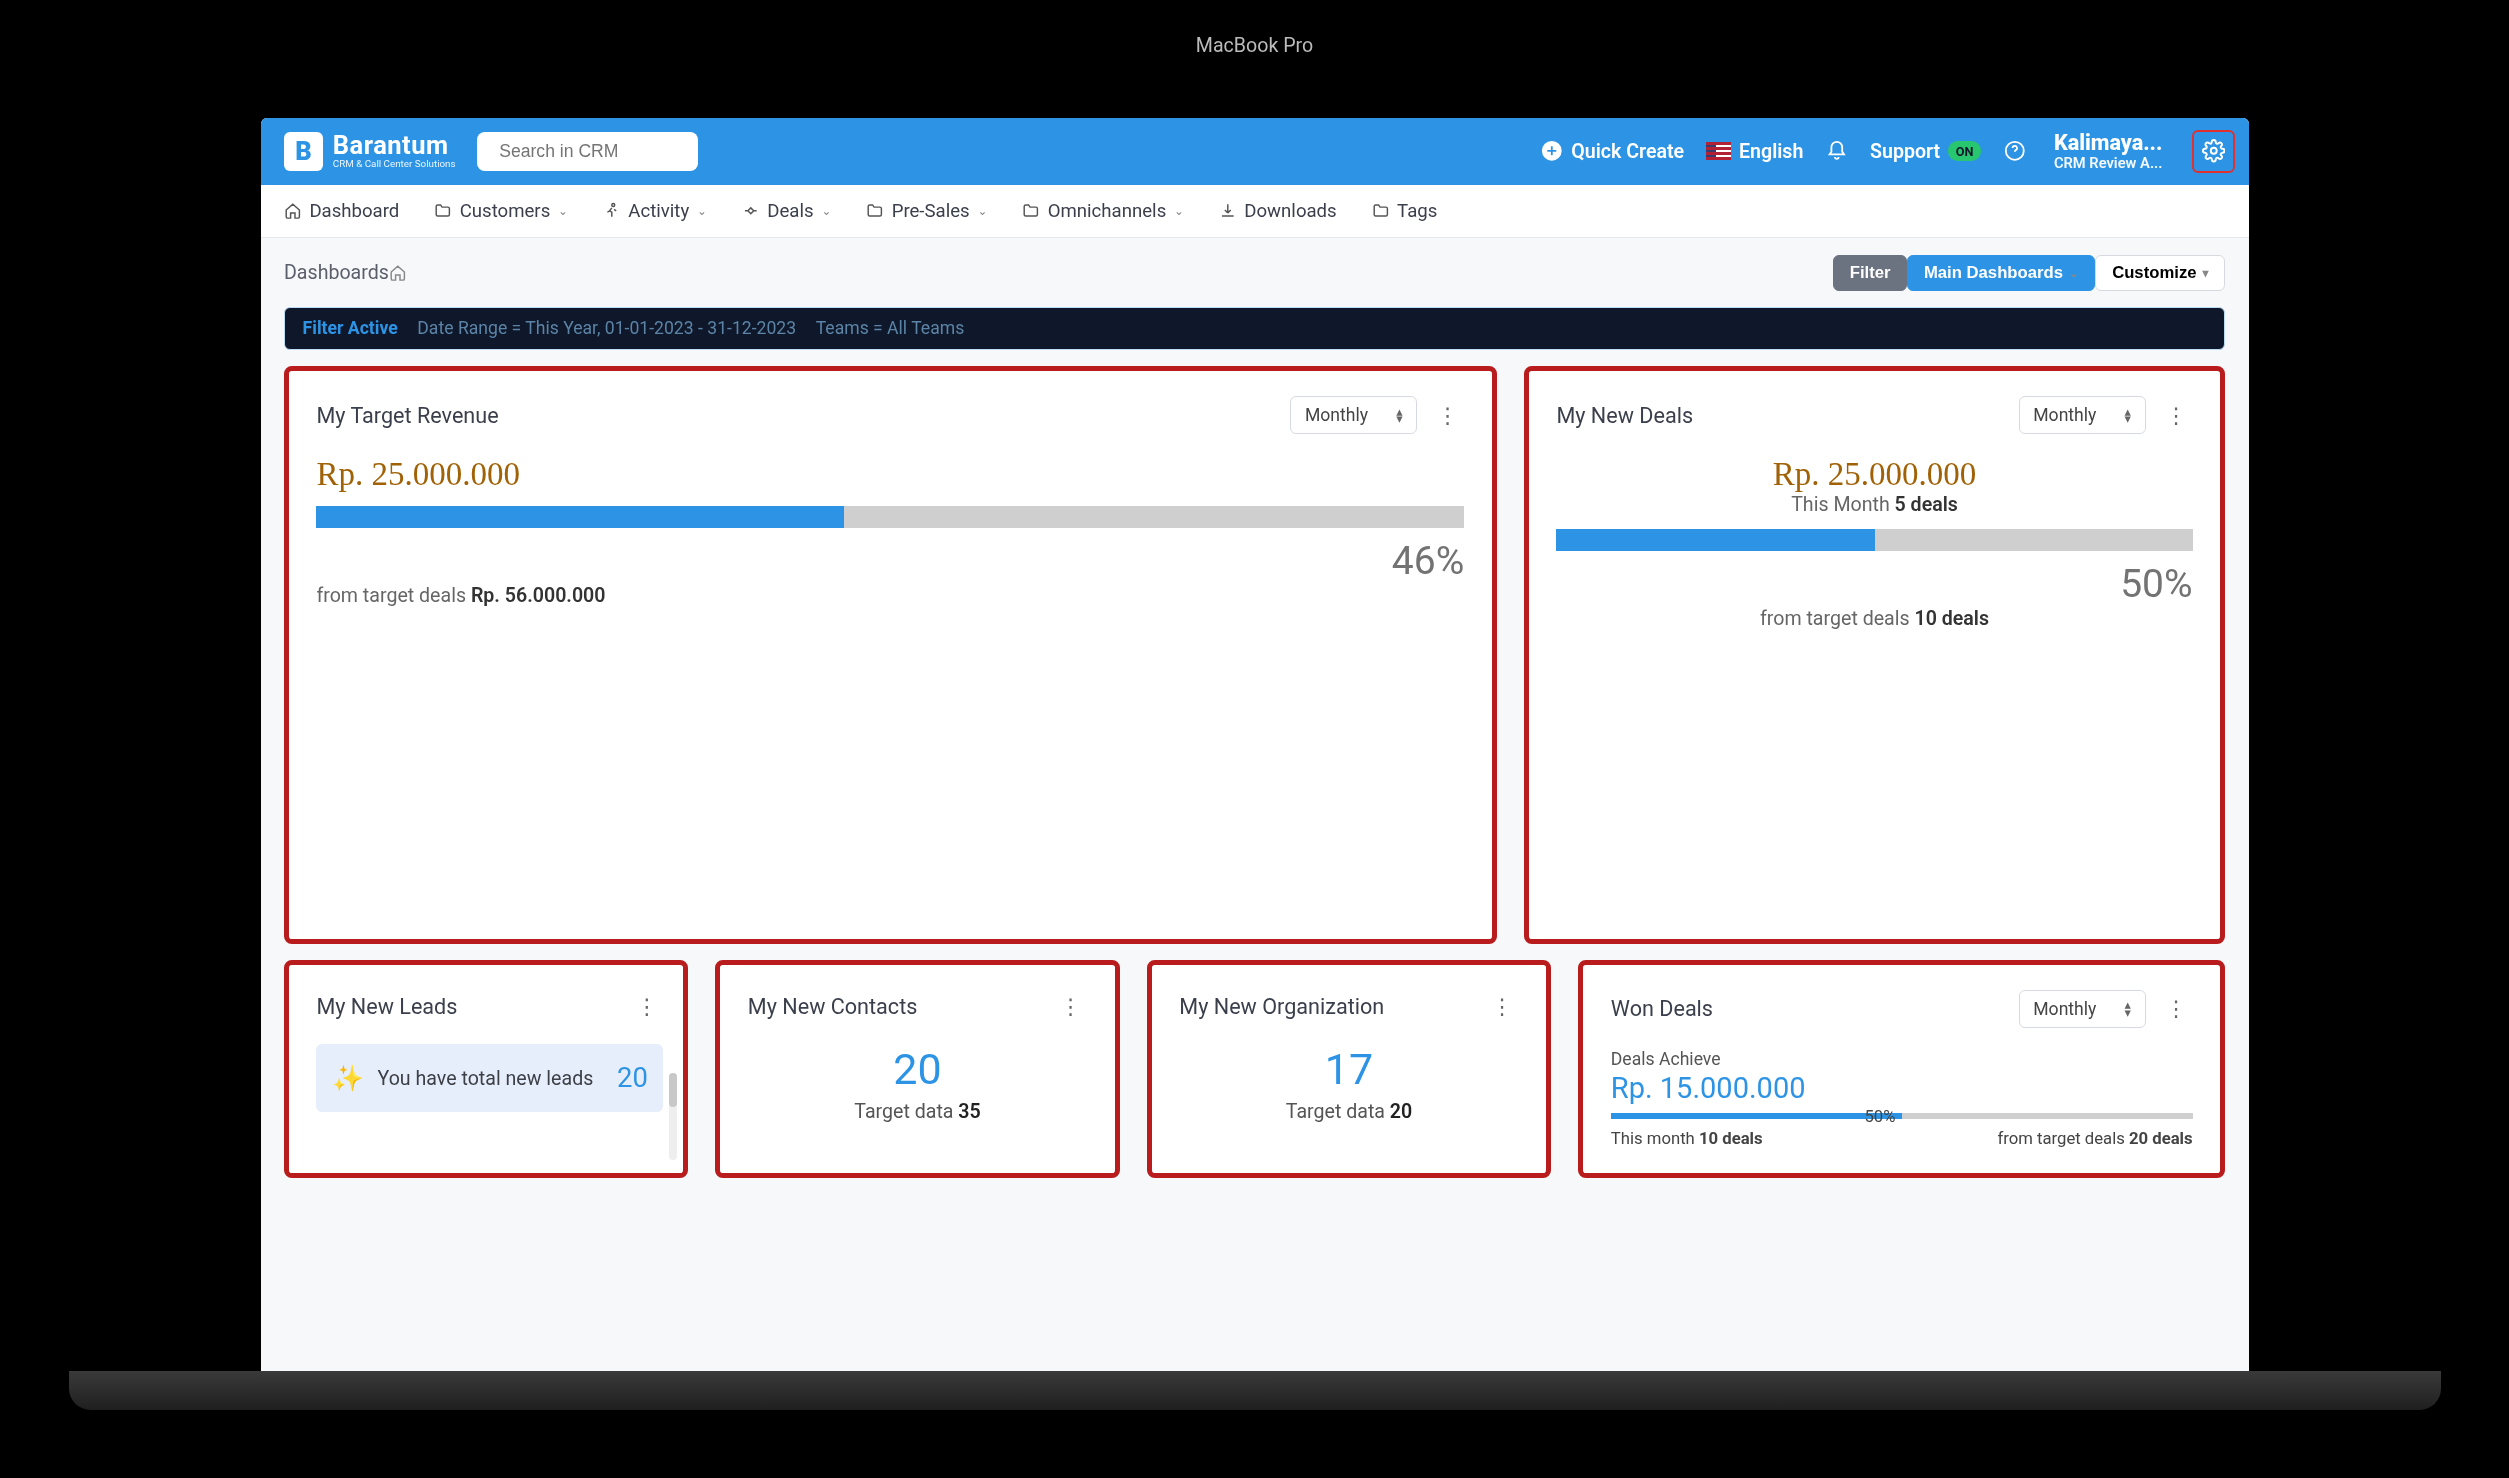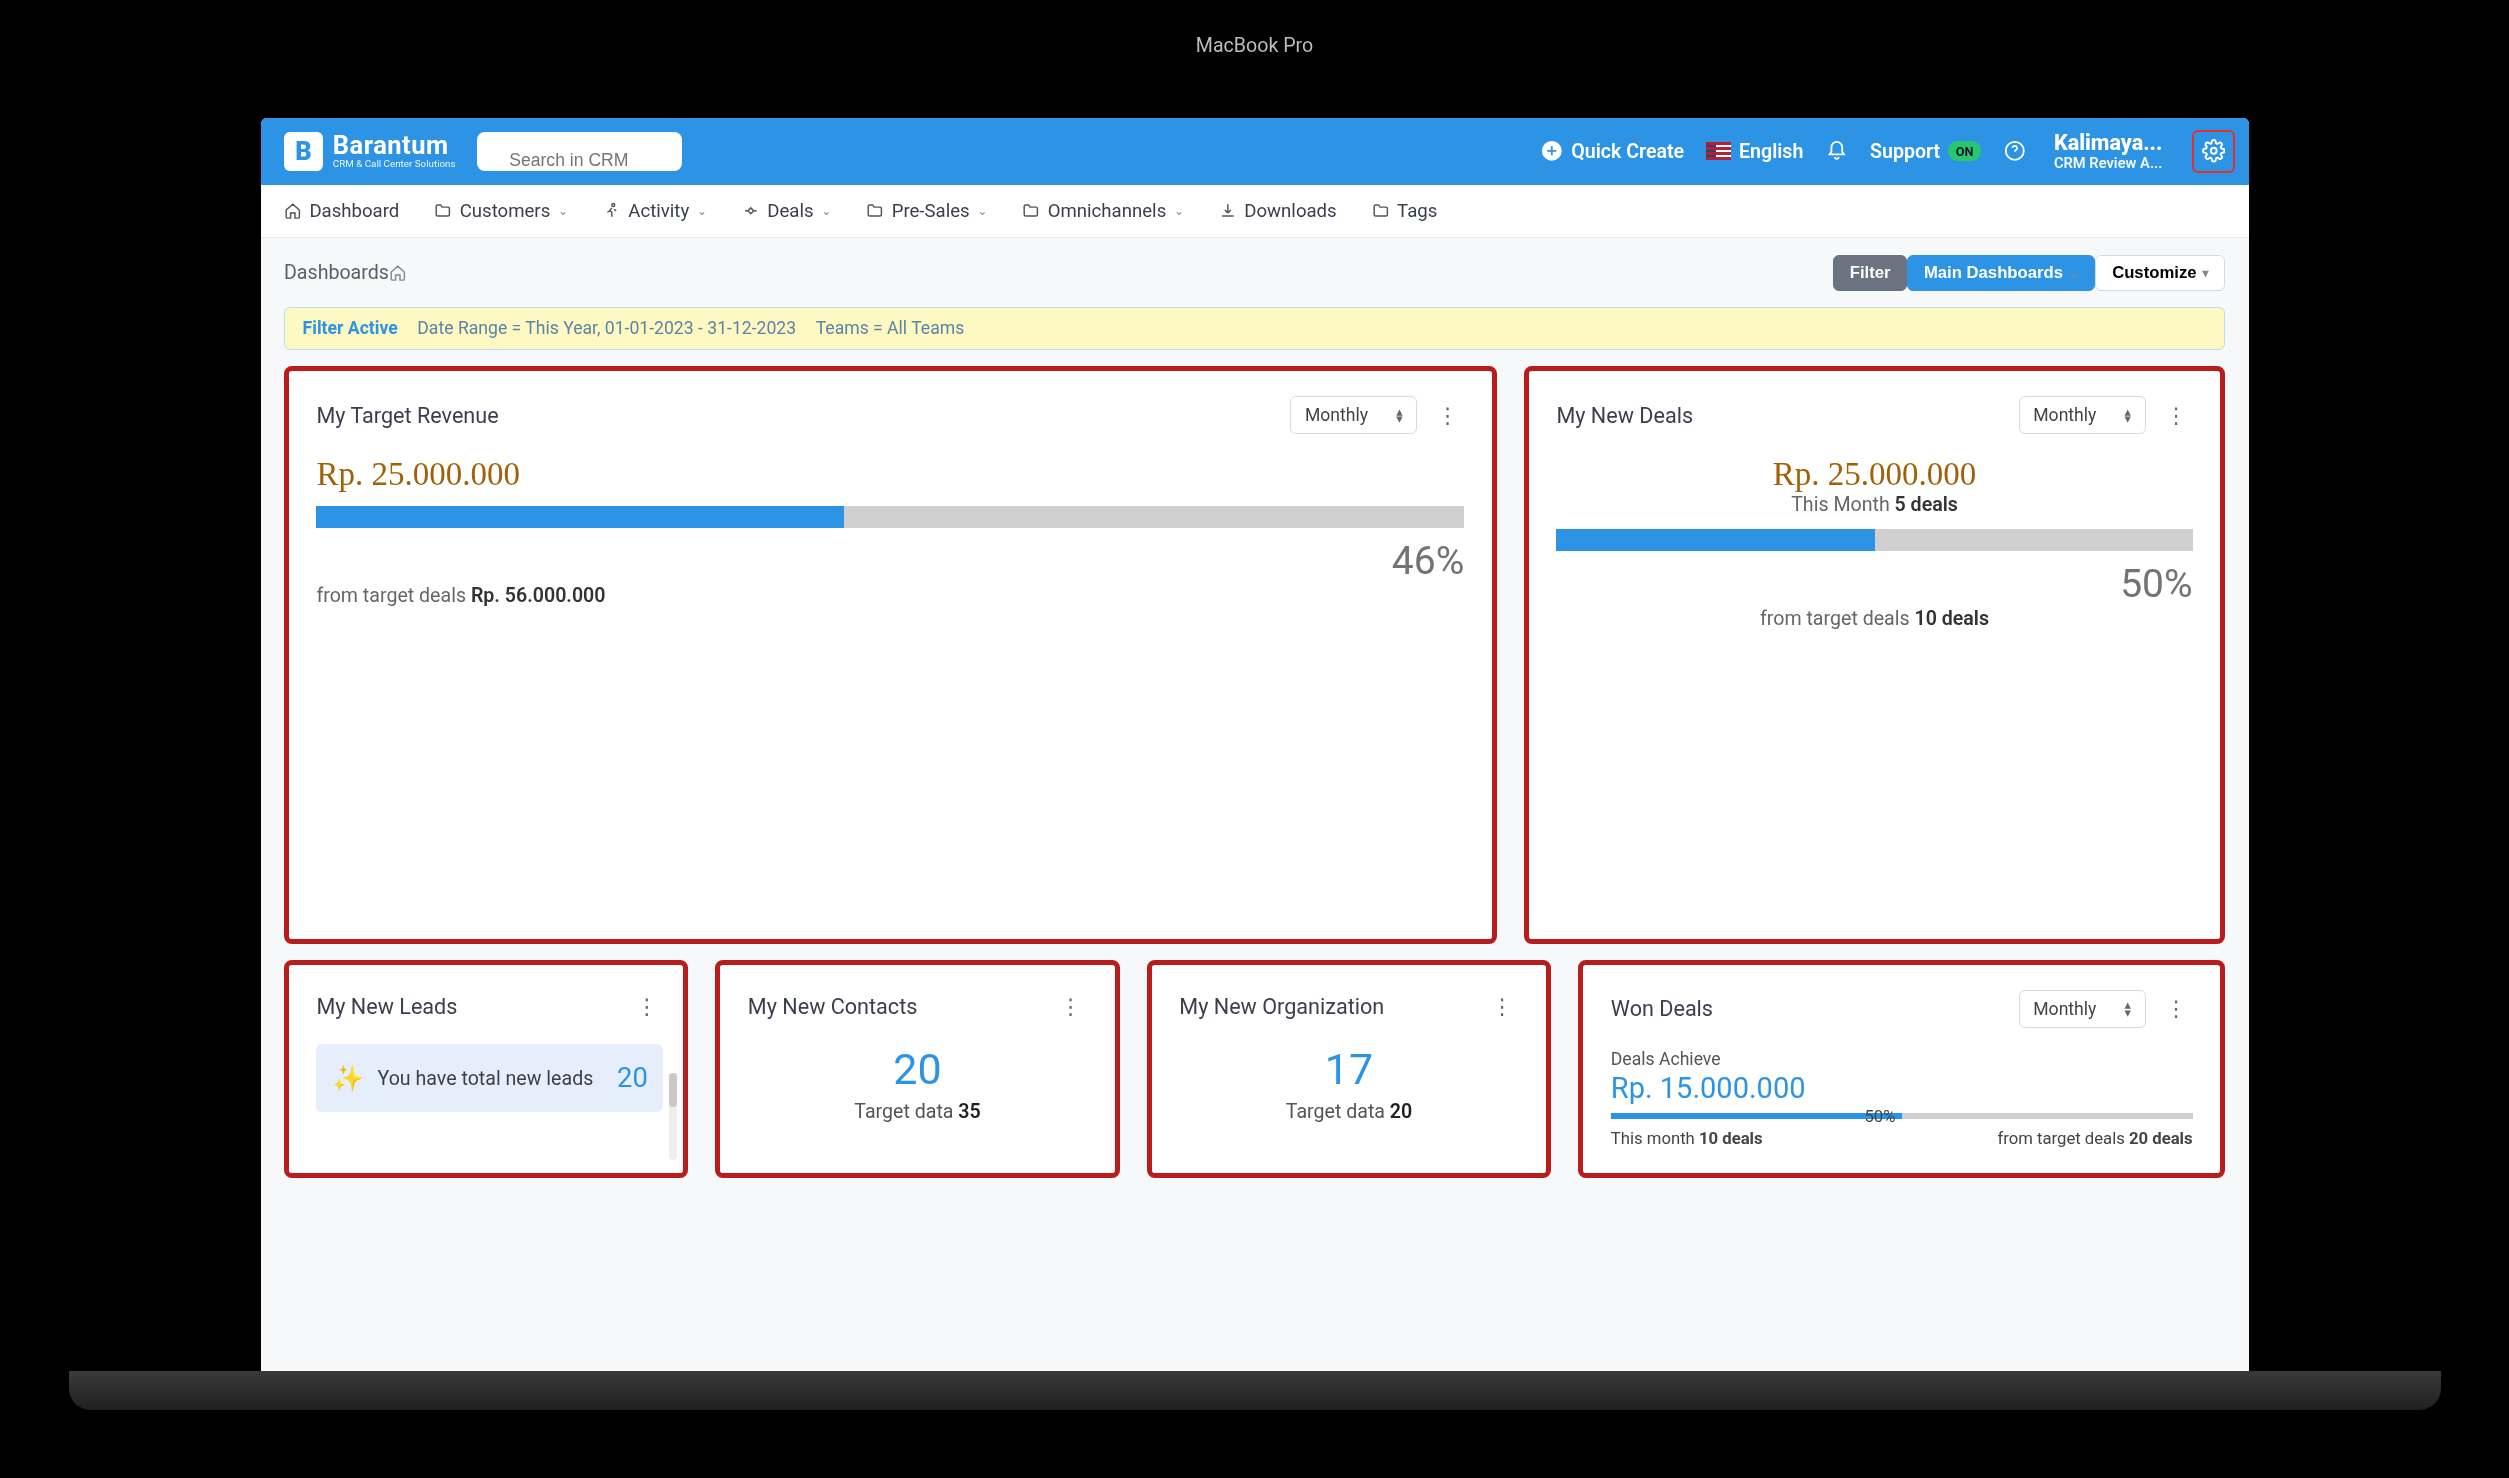--- a/index.html
+++ b/index.html
@@ -10,21 +10,21 @@
   .laptop-base { width: 2372px; height: 39px; background: linear-gradient(#3a3a3a,#1f1f1f); border-radius: 0 0 21.6px 21.6px; position: relative; margin-top:-2px;}
   .macbook-label { position:absolute; top:-35px; left:0; right:0; text-align:center; color:#bbb; font-size:19.6px; }
 
   
   .topbar { background:#2d94e5; color:#fff; height:67px; display:flex; align-items:center; padding:0 13.7px 0 23.5px; gap:21.6px; flex-shrink:0;}
   .logo { display:flex; align-items:center; gap:9.8px; }
   .logo-icon { width:39px; height:39px; background:#fff; border-radius:5.9px; display:flex; align-items:center; justify-content:center; color:#2d94e5; font-weight:900; font-size:25.5px; }
   .logo-text { line-height:1; }
   .logo-text .brand { font-size:25.5px; font-weight:700; letter-spacing:0.5px; }
   .logo-text .tag { font-size:9.8px; opacity:.9; }
-  .search { background:#fff; border-radius:7.8px; height:39px; width:205px; display:flex; align-items:flex-end; padding:0 32px; }
+  .search { background:#fff; border-radius:7.8px; height:39px; width:221px; display:flex; align-items:center; padding:0 22px; }
   .search input { border:none; outline:none; width:100%; font-size:17.6px; color:#555; background:transparent;}
   .top-spacer { flex:1; }
   .top-item { display:flex; align-items:center; gap:7.8px; font-size:19.6px; font-weight:600; cursor:pointer; }
   .flag { width:25.5px; height:17.6px; background:linear-gradient(#fff,#fff); position:relative; display:inline-block; }
   .flag::before{content:"";position:absolute;inset:0;background:
     linear-gradient(#b22234 0 14%,transparent 14% 28%,#b22234 28% 42%,transparent 42% 57%,#b22234 57% 71%,transparent 71% 85%,#b22234 85% 100%),
     linear-gradient(90deg,#3c3b6e 0 40%,transparent 40%);}
   .badge-on { background:#28c76f; color:#0f172a; font-size:12.7px; font-weight:700; border-radius:9.8px; padding:2.9px 7.8px; }
   .circle-icon { width:23.5px; height:23.5px; display:inline-flex; align-items:center; justify-content:center; }
   .user-block { text-align:right; line-height:1.1; margin-left:5.9px; }
@@ -38,21 +38,21 @@
   .nav-icon { width:17.6px; height:17.6px; display:inline-flex; align-items:center; justify-content:center; color:#555;}
   .chev { font-size:11.8px; color:#888; }
 
   
   .content { flex:1; overflow:hidden; padding:17.6px 23.5px; display:flex; flex-direction:column; gap:15.7px; }
   .crumb-row { display:flex; align-items:center; gap:0; color:#5a5f6b; font-size:19.6px;}
   .crumb-row .spacer{flex:1;}
   .btn { border:1px solid #d6dae0; background:#fff; padding:6.9px 15.7px; border-radius:5.9px; font-size:16.7px; cursor:pointer; display:inline-flex; align-items:center; gap:5.9px;font-weight:bold;}
   .btn-dark { background:#6b7280; color:#fff; border-color:#6b7280;}
   .btn-blue { background:#2d94e5; color:#fff; border-color:#2d94e5;}
-  .filter-bar { background:#fef9c3; border:1px solid #bcdcf5; border-radius:5.9px; padding:10.8px 17.6px; font-size:17.6px; color:#2d94e5; display:flex; gap:19.6px;}
+  .filter-bar { background:#0f172a; border:1px solid #bcdcf5; border-radius:5.9px; padding:10.8px 17.6px; font-size:17.6px; color:#2d94e5; display:flex; gap:19.6px;}
   .filter-bar .muted{ color:#5b84a6; }
 
   .grid-top { display:grid; grid-template-columns: 1.73fr 1fr; gap:27.4px; }
   .grid-bot { display:grid; grid-template-columns: repeat(3, 1fr) 1.6fr; gap:27.4px;border-radius:8px; }
   .card { background:#fff; border:5px solid #b91c1c; border-radius:7.8px; padding:25.5px 27.4px; position:relative; }
   .card-head { display:flex; align-items:center; gap:13.7px; margin-bottom:21.6px;}
   .card-title { font-size:21.6px; color:#3a3f4b; flex:1;}
   .select { border:1px solid #d6dae0; border-radius:5.9px; padding:7.8px 13.7px; font-size:17.6px; color:#444; display:flex; align-items:center; gap:9.8px; cursor:pointer; min-width:127px; justify-content:space-between;}
   .sort-icon{ color:#666; font-size:12.7px; line-height:.6; display:flex; flex-direction:column;}
   .kebab { font-size:21.6px; color:#666; cursor:pointer; padding:3.9px 5.9px;}

